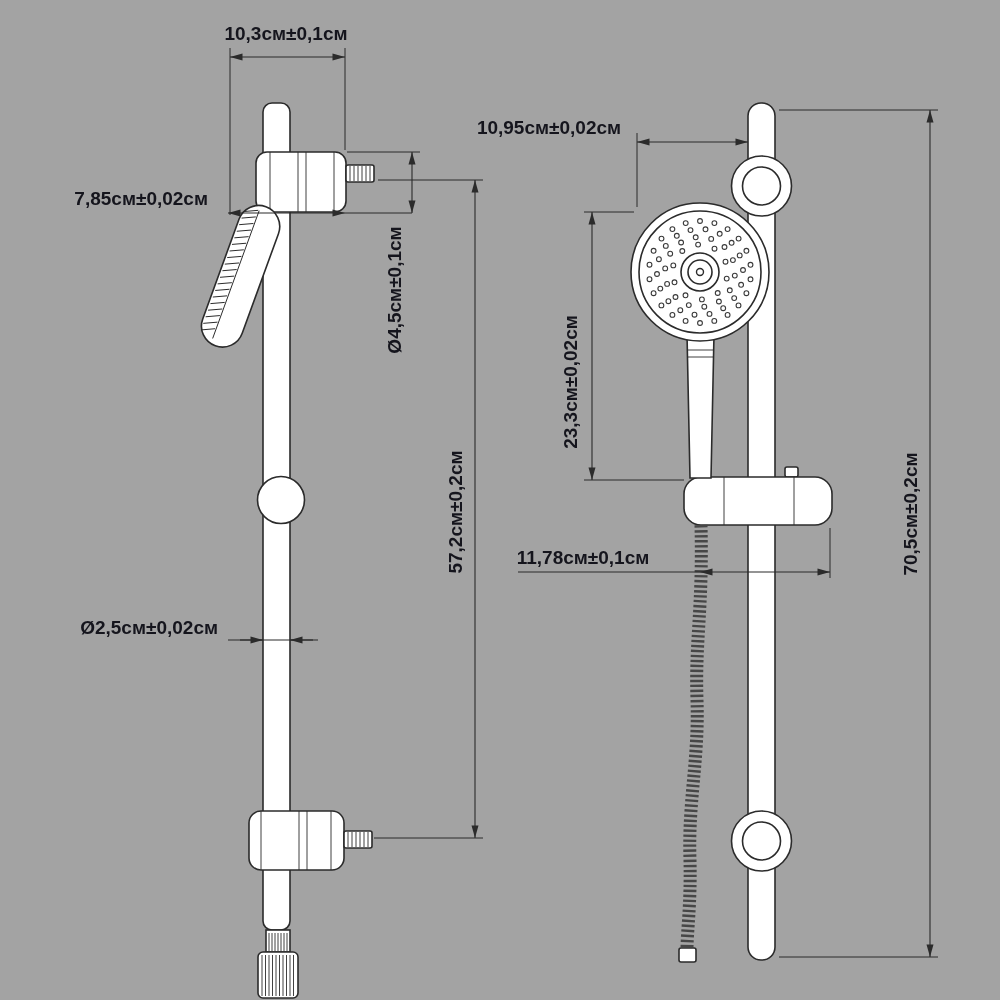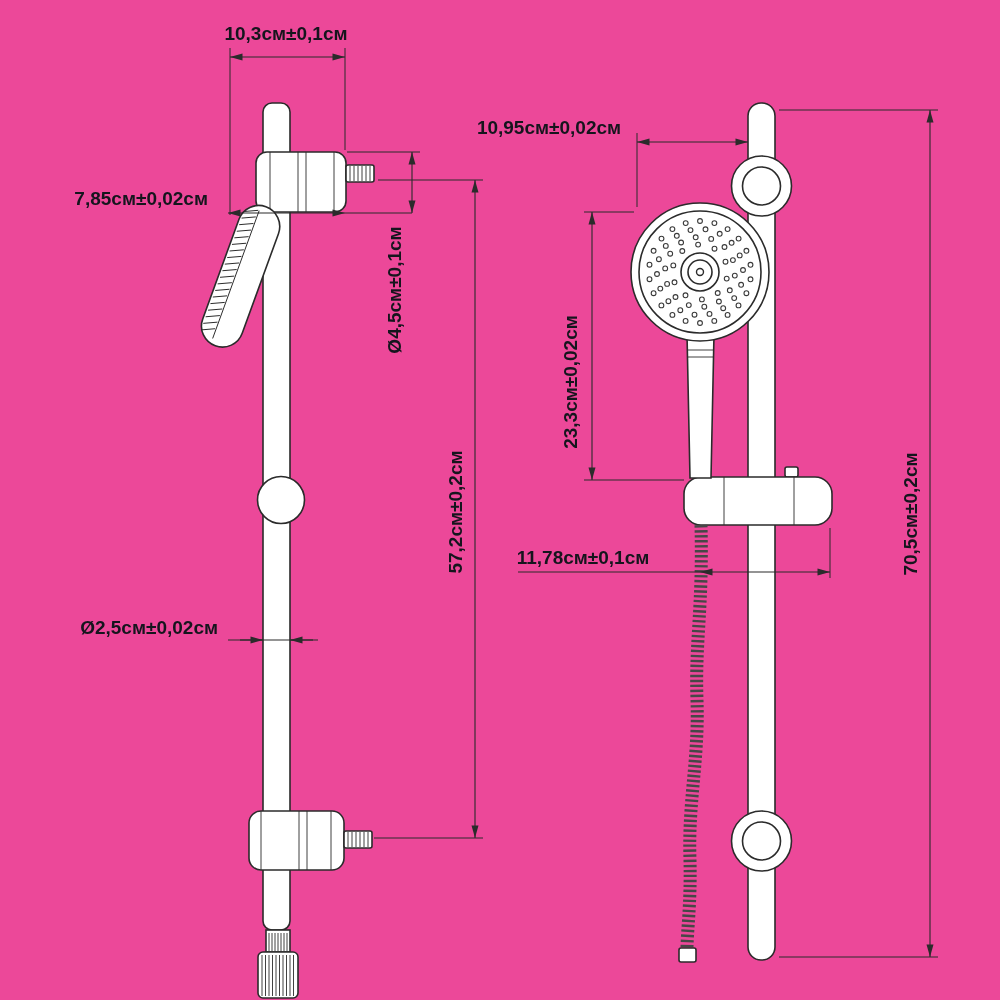--- a/index.html
+++ b/index.html
@@ -1,16 +1,16 @@
 <!DOCTYPE html>
 <html><head>
 <meta charset="utf-8">
 <style>
   html,body{margin:0;padding:0;background:#fff;}
-  .canvas{position:relative;width:1000px;height:1000px;background:#ec4899;overflow:hidden;text-decoration:underline;}
+  .canvas{position:relative;width:1000px;height:1000px;background:#a3a3a3;overflow:hidden;text-decoration:underline;}
   svg{display:block;}
   svg text{font-family:"Liberation Sans","DejaVu Sans",sans-serif;font-weight:700;font-size:19px;fill:#15151d;}
   .draw{stroke:#2b2b2b;stroke-width:1.6;fill:none;}
   .solid{stroke:#2b2b2b;stroke-width:1.6;fill:#ffffff;}
   .dim{stroke:#2b2b2b;stroke-width:1.1;fill:none;}
   .ext{stroke:#2b2b2b;stroke-width:1;fill:none;}
   .fine{stroke:#2b2b2b;stroke-width:0.9;fill:none;}
   .hose{stroke:#474747;stroke-width:13;fill:none;stroke-dasharray:2.4 2.6;}
 </style>
 </head>

